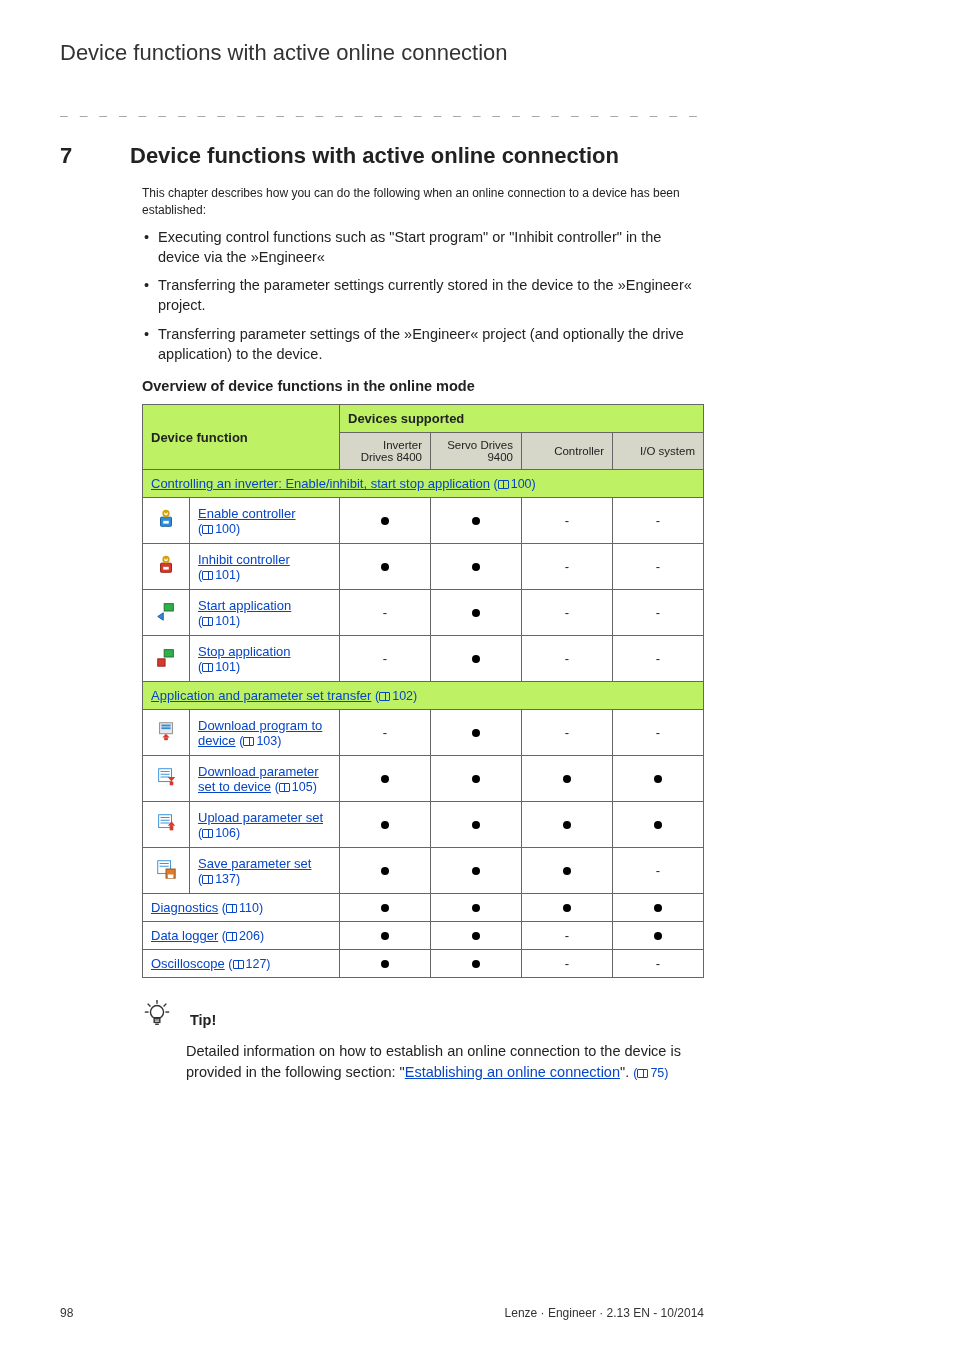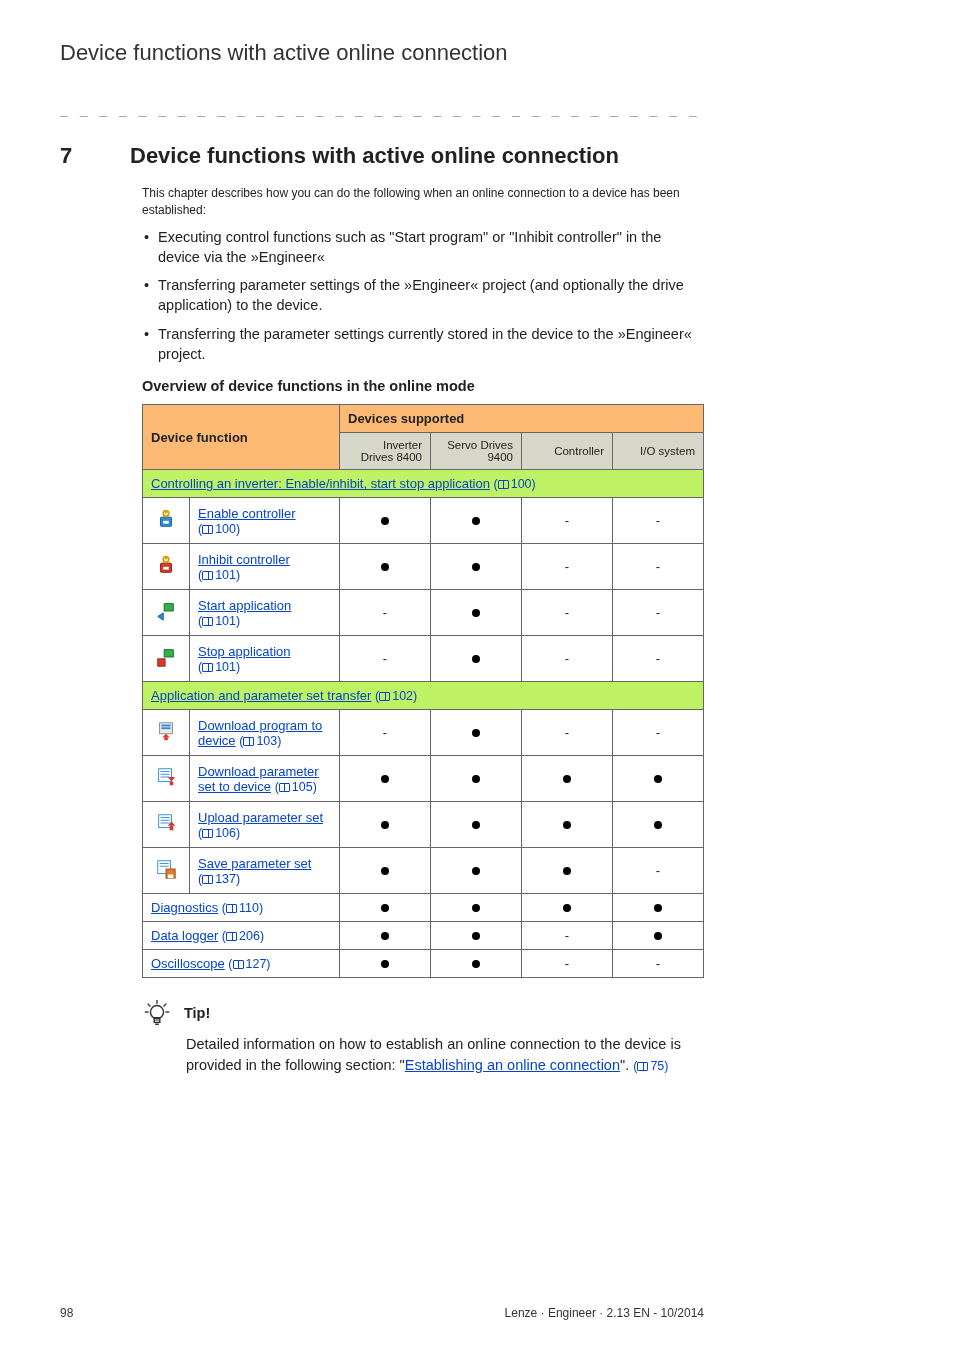--- a/index.html
+++ b/index.html
@@ -76,21 +76,21 @@
     border-collapse: collapse;
     width: 100%;
     font-size: 13px;
   }
   table.func th, table.func td {
     border: 1px solid #666;
     padding: 6px 8px;
     vertical-align: middle;
   }
   table.func thead th {
-    background: #fdba74;
+    background: #bef264;
     font-weight: 700;
     text-align: left;
   }
   table.func thead tr.subhead th {
     background: #d6d6c9;
     font-weight: 400;
     font-size: 11.5px;
     text-align: right;
   }
   table.func td.center {
@@ -137,33 +137,33 @@
   }
   .dot {
     display: inline-block;
     width: 8px;
     height: 8px;
     background: #000;
     border-radius: 50%;
   }
   .tip-row {
     display: flex;
-    align-items: center;
-    gap: 12px;
+    align-items: flex-end;
+    gap: 18px;
     margin-top: 20px;
   }
   .tip-label {
     font-weight: 700;
     font-size: 14.5px;
   }
   .tip-body {
     margin-left: 44px;
     font-size: 14.5px;
     line-height: 1.4;
-    margin-top: 6px;
+    margin-top: 13px;
   }
   .footer {
     position: absolute;
     bottom: 30px;
     left: 60px;
     right: 60px;
     display: flex;
     justify-content: space-between;
     font-size: 12px;
     color: #333;
@@ -194,22 +194,22 @@
   <div class="section-heading-row">
     <div class="section-number">7</div>
     <div class="section-title">Device functions with active online connection</div>
   </div>
 
   <div class="body-block">
     <p class="para">This chapter describes how you can do the following when an online connection to a device has been established:</p>
 
     <ul class="bullets">
       <li>Executing control functions such as "Start program" or "Inhibit controller" in the device via the »Engineer«</li>
+      <li>Transferring the parameter settings currently stored in the device to the »Engineer« project.</li>
       <li>Transferring parameter settings of the »Engineer« project (and optionally the drive application) to the device.</li>
-      <li>Transferring the parameter settings currently stored in the device to the »Engineer« project.</li>
     </ul>
 
     <div class="subheading">Overview of device functions in the online mode</div>
 
     <table class="func">
       <thead>
         <tr>
           <th colspan="2" rowspan="2">Device function</th>
           <th colspan="4">Devices supported</th>
         </tr>

